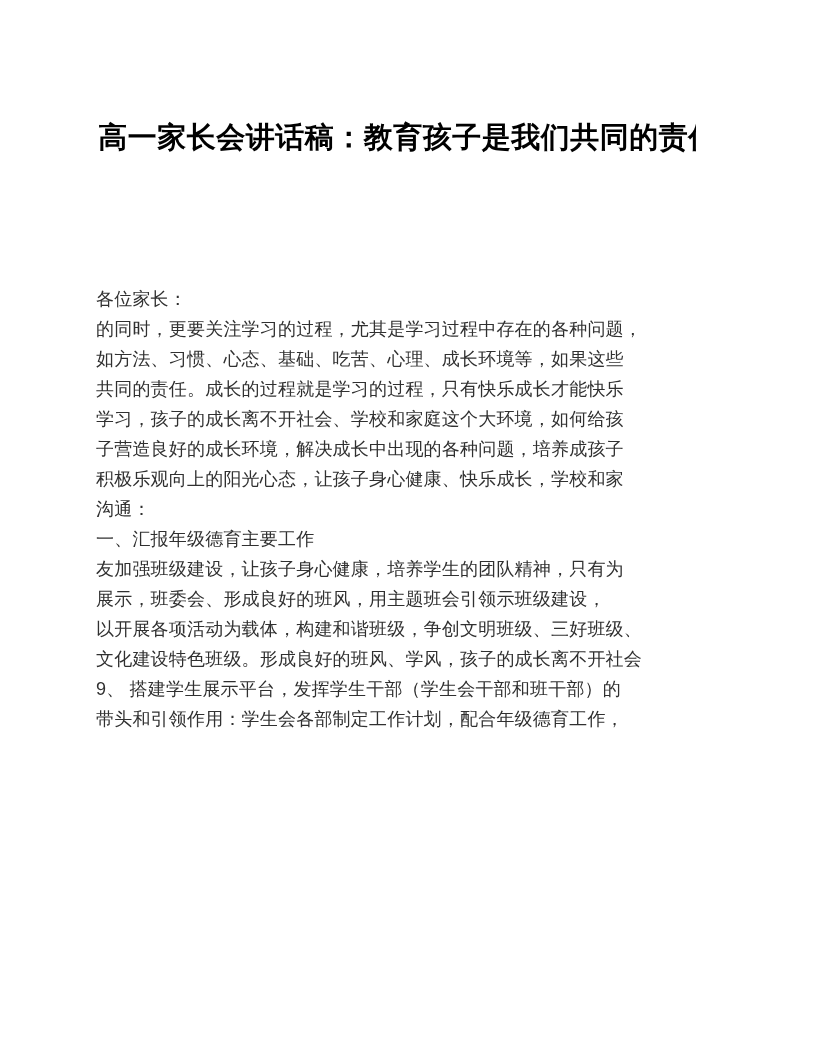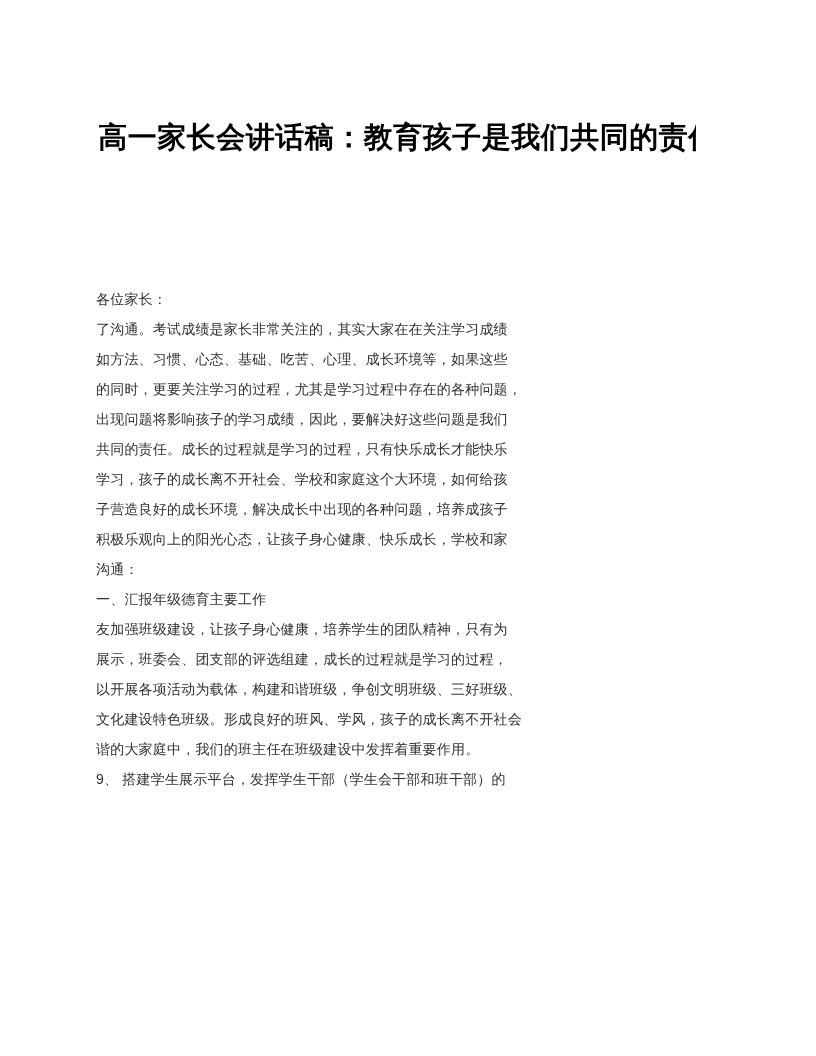--- a/index.html
+++ b/index.html
@@ -26,48 +26,46 @@
     color: #000000;
     letter-spacing: 0.5px;
     line-height: 42px;
     white-space: nowrap;
   }
   .doc-body {
     position: absolute;
     top: 284px;
     left: 96px;
     width: 636px;
-    font-size: 14px;
+    font-size: 18px;
     color: #303030;
   }
   .text-line {
     height: 30px;
     line-height: 30px;
     white-space: nowrap;
     letter-spacing: 0.2px;
   }
 </style>
 </head>
 <body>
 
 <div class="page">
   <div class="doc-title">高一家长会讲话稿：教育孩子是我们共同的责任</div>
 
   <div class="doc-body">
     <div class="text-line">各位家长：</div>
-    <div class="text-line">了沟通。考试成绩是家长非常关注的，其实大家在在关注学习成绩</div>
+    <div class="text-line">的同时，更要关注学习的过程，尤其是学习过程中存在的各种问题，</div>
     <div class="text-line">如方法、习惯、心态、基础、吃苦、心理、成长环境等，如果这些</div>
-    <div class="text-line">的同时，更要关注学习的过程，尤其是学习过程中存在的各种问题，</div>
-    <div class="text-line">出现问题将影响孩子的学习成绩，因此，要解决好这些问题是我们</div>
     <div class="text-line">共同的责任。成长的过程就是学习的过程，只有快乐成长才能快乐</div>
     <div class="text-line">学习，孩子的成长离不开社会、学校和家庭这个大环境，如何给孩</div>
     <div class="text-line">子营造良好的成长环境，解决成长中出现的各种问题，培养成孩子</div>
     <div class="text-line">积极乐观向上的阳光心态，让孩子身心健康、快乐成长，学校和家</div>
     <div class="text-line">沟通：</div>
     <div class="text-line">一、汇报年级德育主要工作</div>
     <div class="text-line">友加强班级建设，让孩子身心健康，培养学生的团队精神，只有为</div>
-    <div class="text-line">展示，班委会、团支部的评选组建，成长的过程就是学习的过程，</div>
+    <div class="text-line">展示，班委会、形成良好的班风，用主题班会引领示班级建设，</div>
     <div class="text-line">以开展各项活动为载体，构建和谐班级，争创文明班级、三好班级、</div>
     <div class="text-line">文化建设特色班级。形成良好的班风、学风，孩子的成长离不开社会</div>
-    <div class="text-line">谐的大家庭中，我们的班主任在班级建设中发挥着重要作用。</div>
     <div class="text-line">9、 搭建学生展示平台，发挥学生干部（学生会干部和班干部）的</div>
+    <div class="text-line">带头和引领作用：学生会各部制定工作计划，配合年级德育工作，</div>
   </div>
 </div>
 
 </body></html>

